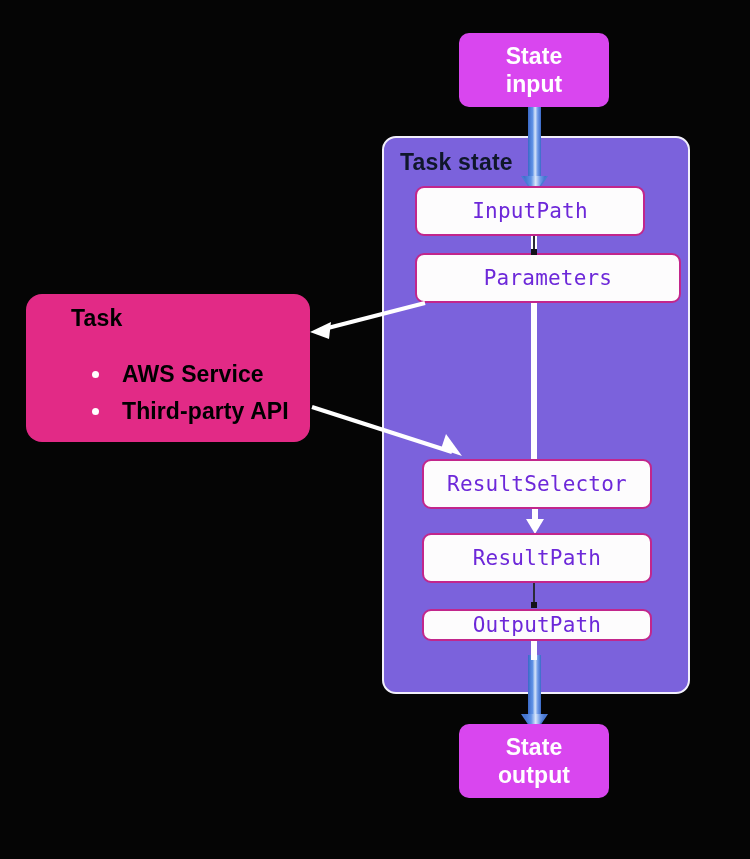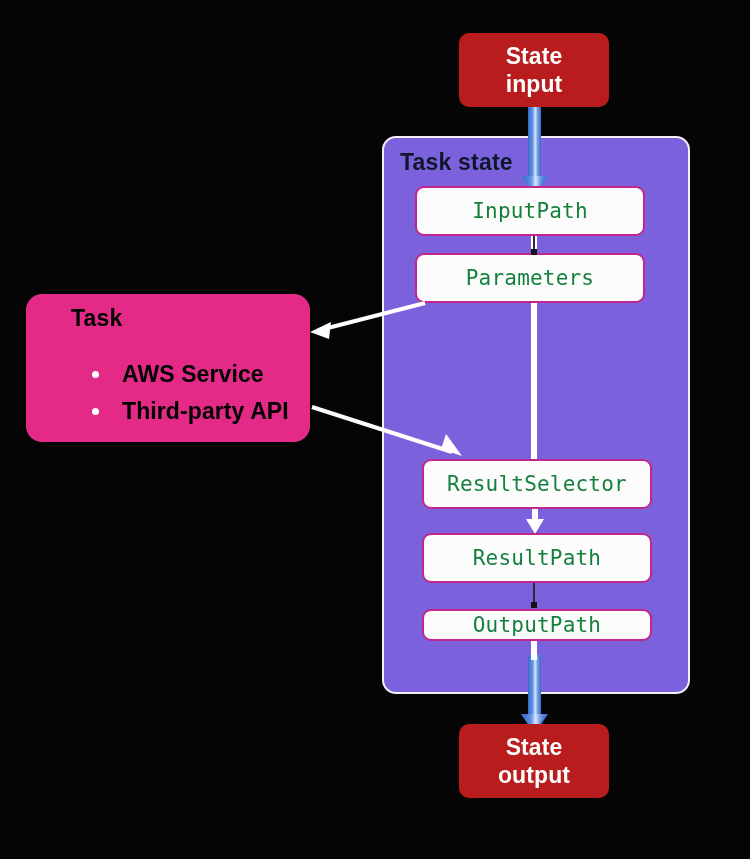--- a/index.html
+++ b/index.html
@@ -13,21 +13,21 @@
     height: 859px;
     background: #050505;
     overflow: hidden;
     font-family: "Liberation Sans", sans-serif;
   }
 
   
   .state-box {
     position: absolute;
     border-radius: 10px;
-    background: #b91c1c;
+    background: #d946ef;
     color: #ffffff;
     display: flex;
     flex-direction: column;
     align-items: center;
     justify-content: center;
     font-size: 23px;
     font-weight: 700;
     line-height: 1.22;
     letter-spacing: .1px;
     text-align: center;
@@ -111,21 +111,21 @@
   
   .field-box {
     position: absolute;
     background: #fdfcfd;
     border: 2px solid #c2268c;
     border-radius: 9px;
     box-sizing: border-box;
     display: flex;
     align-items: center;
     justify-content: center;
-    color: #15803d;
+    color: #6d28d9;
     font-family: "DejaVu Sans Mono", "Liberation Mono", monospace;
     font-size: 21px;
     letter-spacing: .2px;
     z-index: 5;
   }
   
   .thin-link {
     position: absolute;
     width: 2px;
     background: #2b2b38;
@@ -200,21 +200,21 @@
   </div>
 
   <div id="task-state">
     <div id="task-state-label">Task state</div>
   </div>
 
   <div class="field-box" style="left:415px; top:186px; width:230px; height:50px;">
     <span>InputPath</span>
   </div>
 
-  <div class="field-box" style="left:415px; top:253px; width:230px; height:50px;">
+  <div class="field-box" style="left:415px; top:253px; width:266px; height:50px;">
     <span>Parameters</span>
   </div>
 
   <div class="field-box" style="left:422px; top:459px; width:230px; height:50px;">
     <span>ResultSelector</span>
   </div>
 
   <div class="field-box" style="left:422px; top:533px; width:230px; height:50px;">
     <span>ResultPath</span>
   </div>

